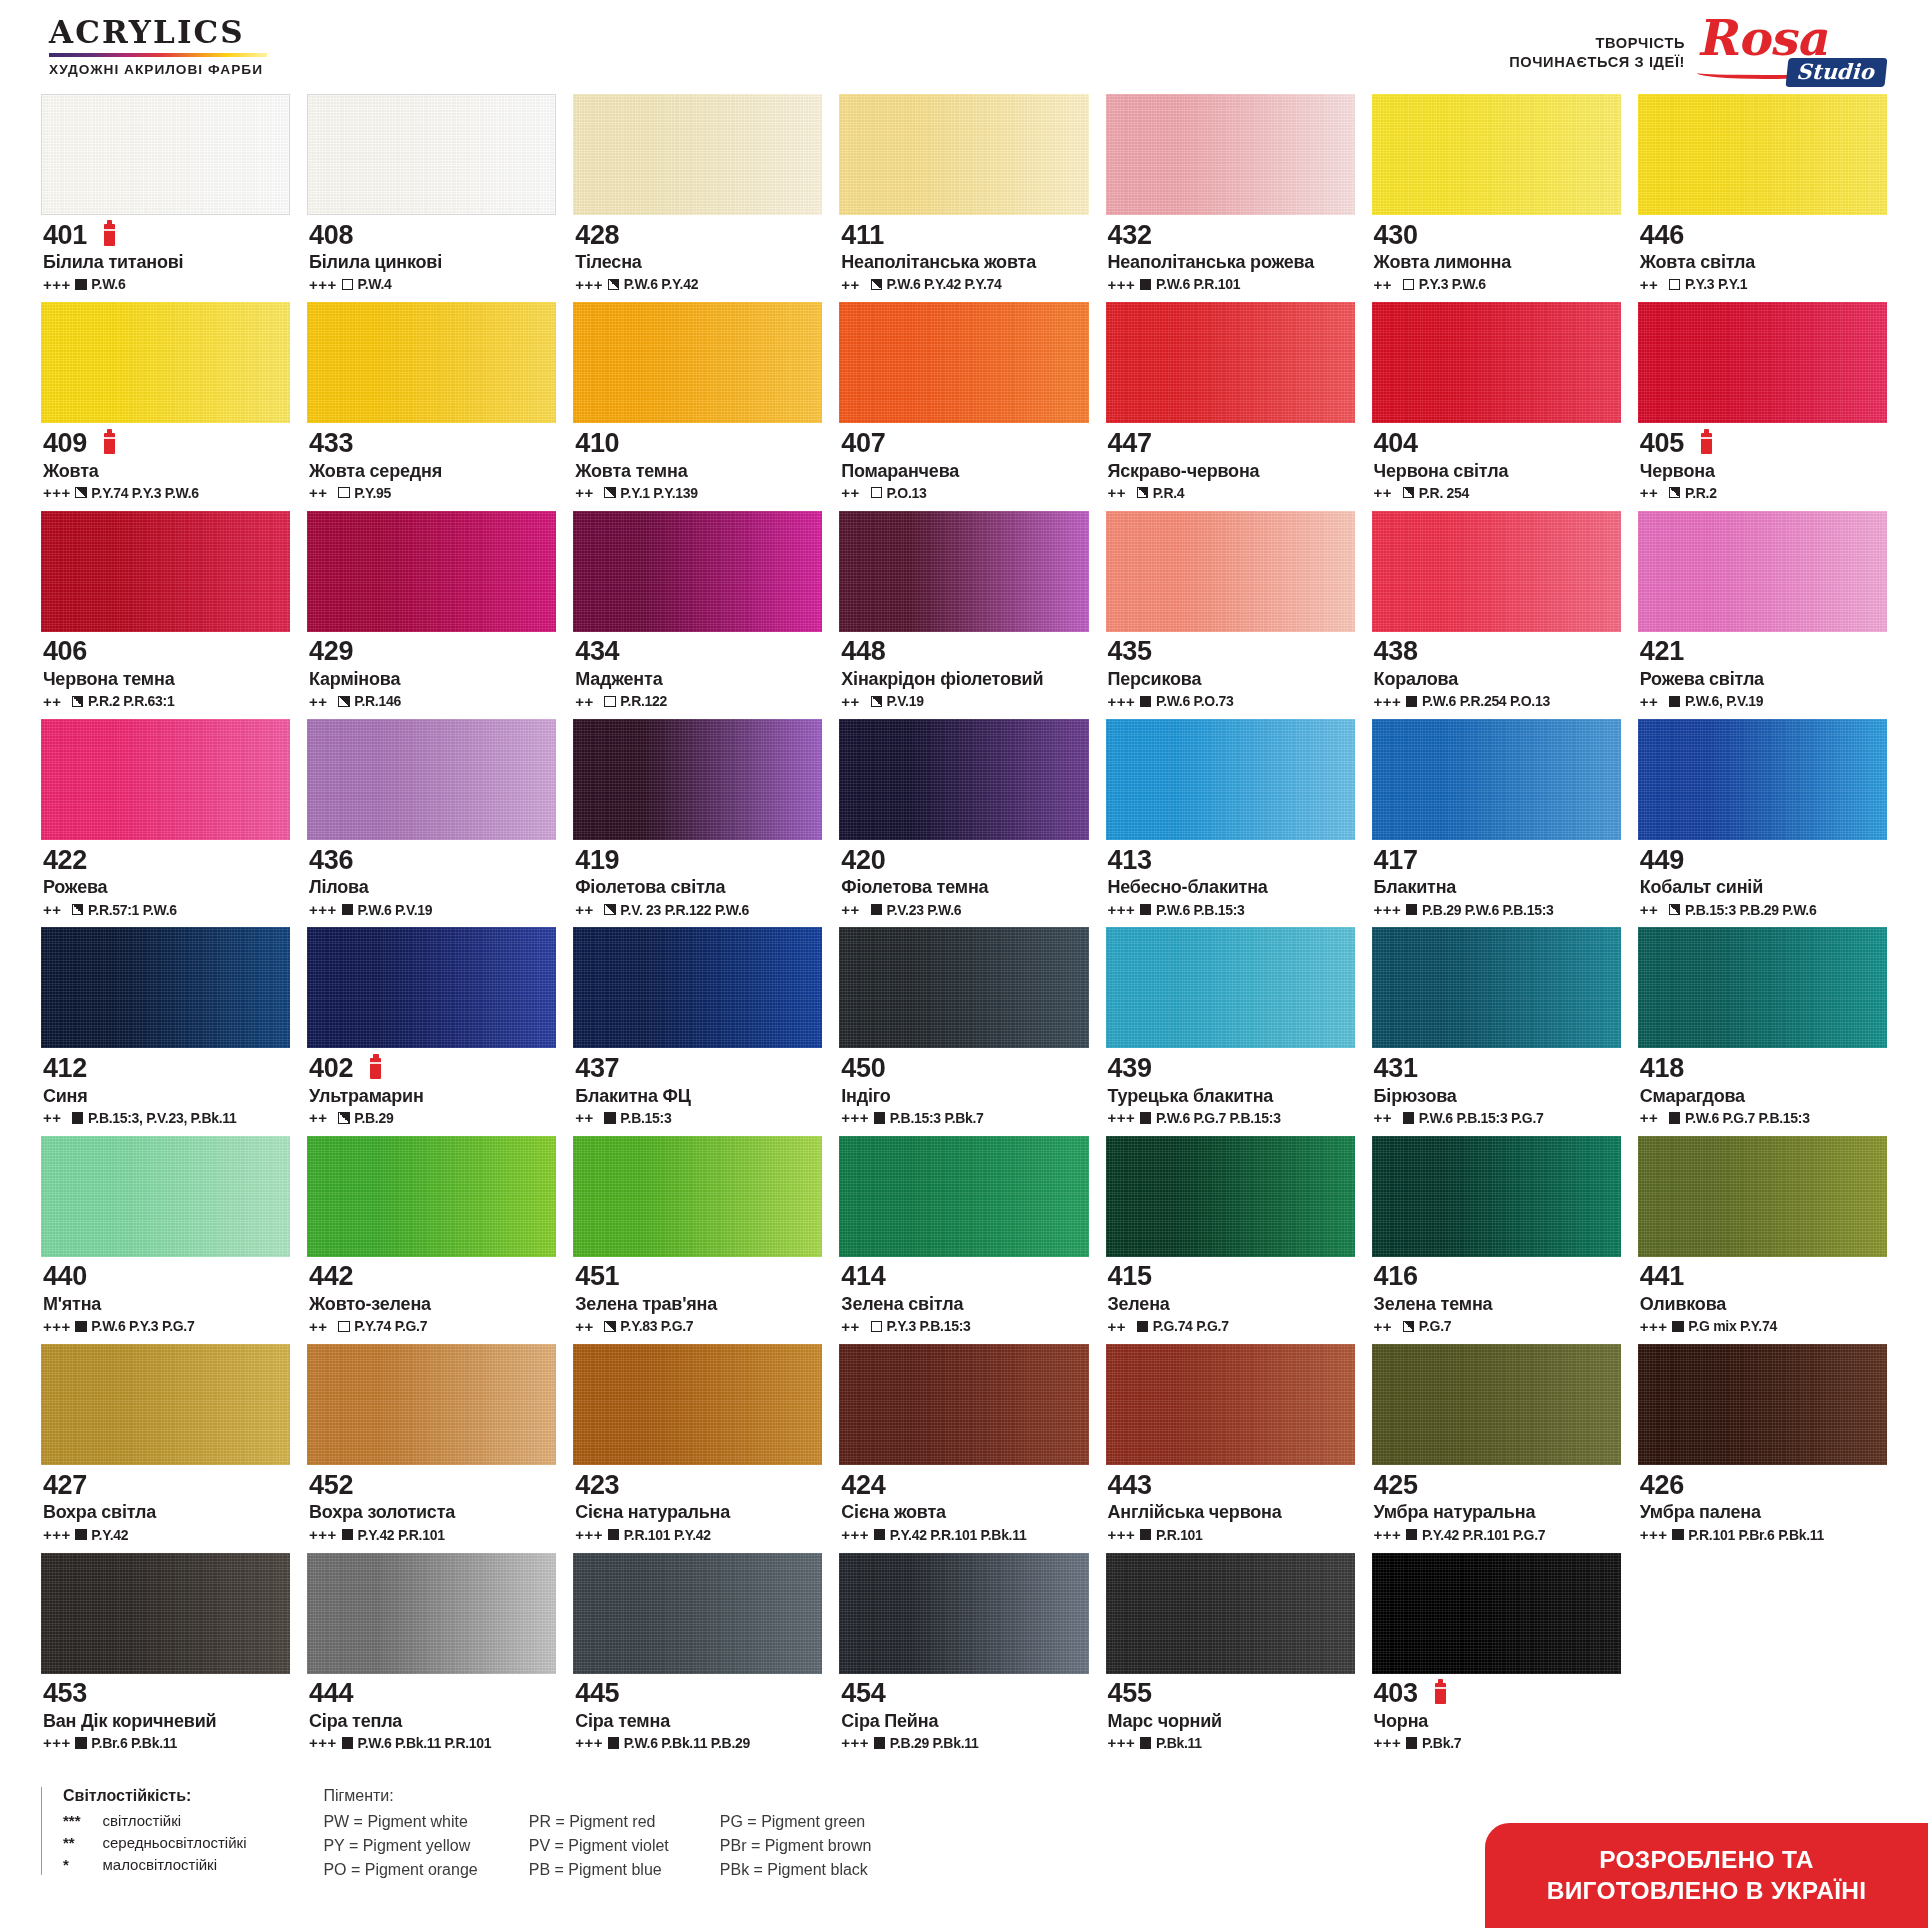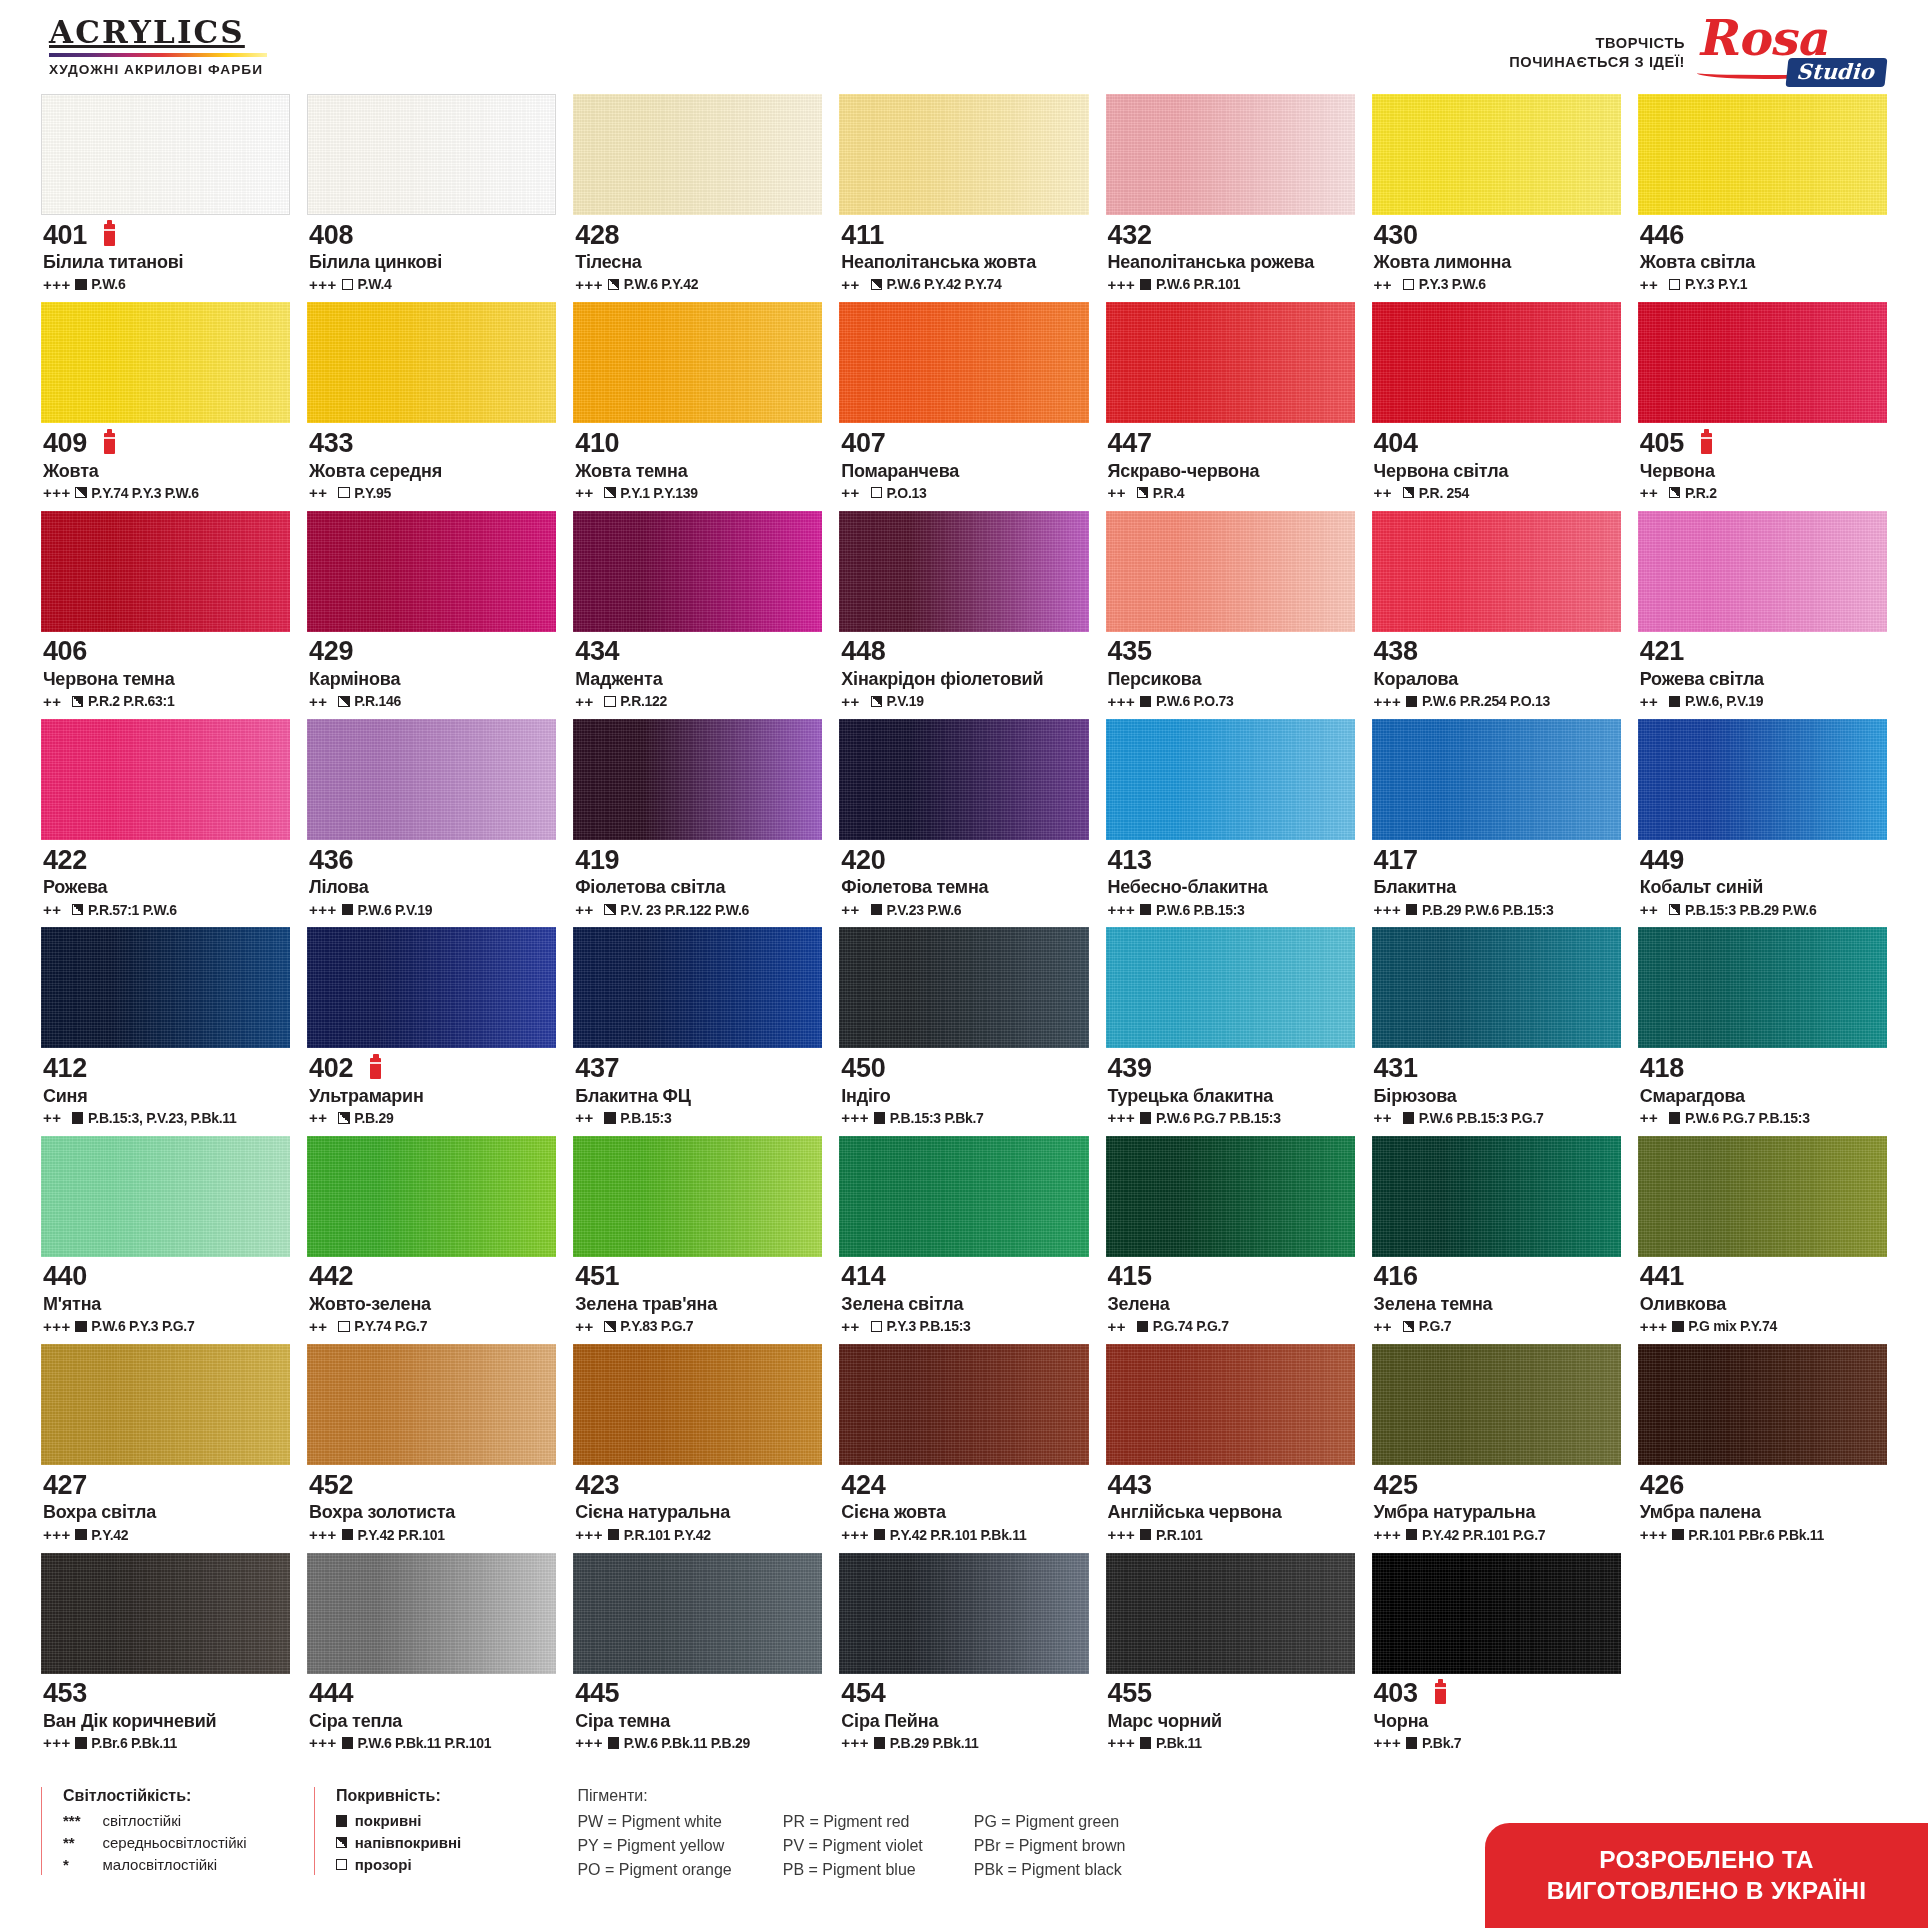--- a/index.html
+++ b/index.html
@@ -14,21 +14,20 @@
   
   .header { position: relative; height: 94px; }
   .brand-block { position: absolute; left: 49px; top: 17px; width: 245px; }
   .brand-title {
     font-family: "DejaVu Serif", serif;
     font-weight: bold;
     font-size: 31px;
     letter-spacing: 2.1px;
     color: #231f20;
     line-height: 1;
-    text-decoration: underline;
   }
   .brand-rule {
     height: 4.7px; width: 218px; margin-top: 4.7px;
     background: linear-gradient(to right,#3c2a6d 0%, #5d2f77 18%, #b02a6e 36%, #e23b3b 52%, #f29025 68%, #ffd11a 82%, #fff3a0 100%);
   }
   .brand-sub {
     margin-top: 4.7px;
     font-size: 13.7px;
     font-weight: bold;
     letter-spacing: 1px;
@@ -1083,35 +1082,20 @@
       <div class="leg-row">
         <span class="leg-star">**</span>
         <span class="v">середньосвітлостійкі</span>
       </div>
       <div class="leg-row">
         <span class="leg-star">*</span>
         <span class="v">малосвітлостійкі</span>
       </div>
     </div>
 
-    <div class="leg-col div" style="width:254px">
-      <div class="leg-title">Покривність:</div>
-      <div class="leg-row">
-        <span class="op full"></span>
-        <span class="k">покривні</span>
-      </div>
-      <div class="leg-row">
-        <span class="op half"></span>
-        <span class="k">напівпокривні</span>
-      </div>
-      <div class="leg-row">
-        <span class="op empty"></span>
-        <span class="k">прозорі</span>
-      </div>
-    </div>
 
     <div class="leg-col" style="padding-left:9.4px">
       <div class="leg-title" style="font-weight:normal;color:#3a3a3a">Пігменти:</div>
       <div class="pig-cols">
         <div class="pig-col">
           <div>PW = Pigment white</div>
           <div>PY = Pigment yellow</div>
           <div>PO = Pigment orange</div>
         </div>
         <div class="pig-col">

